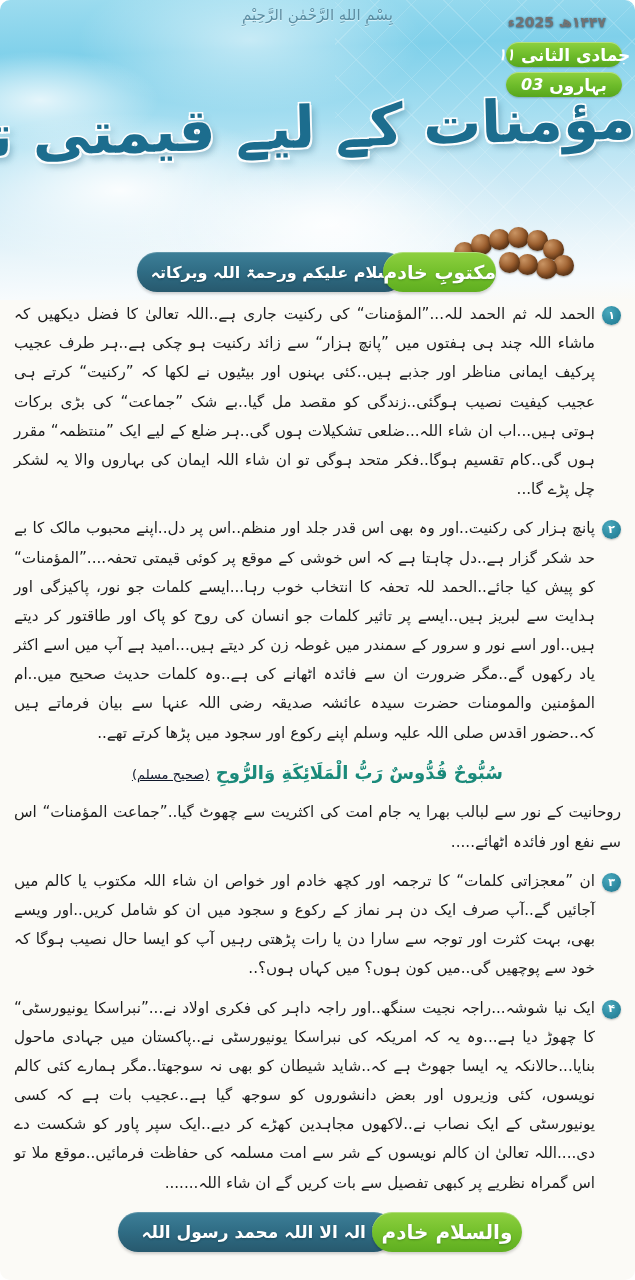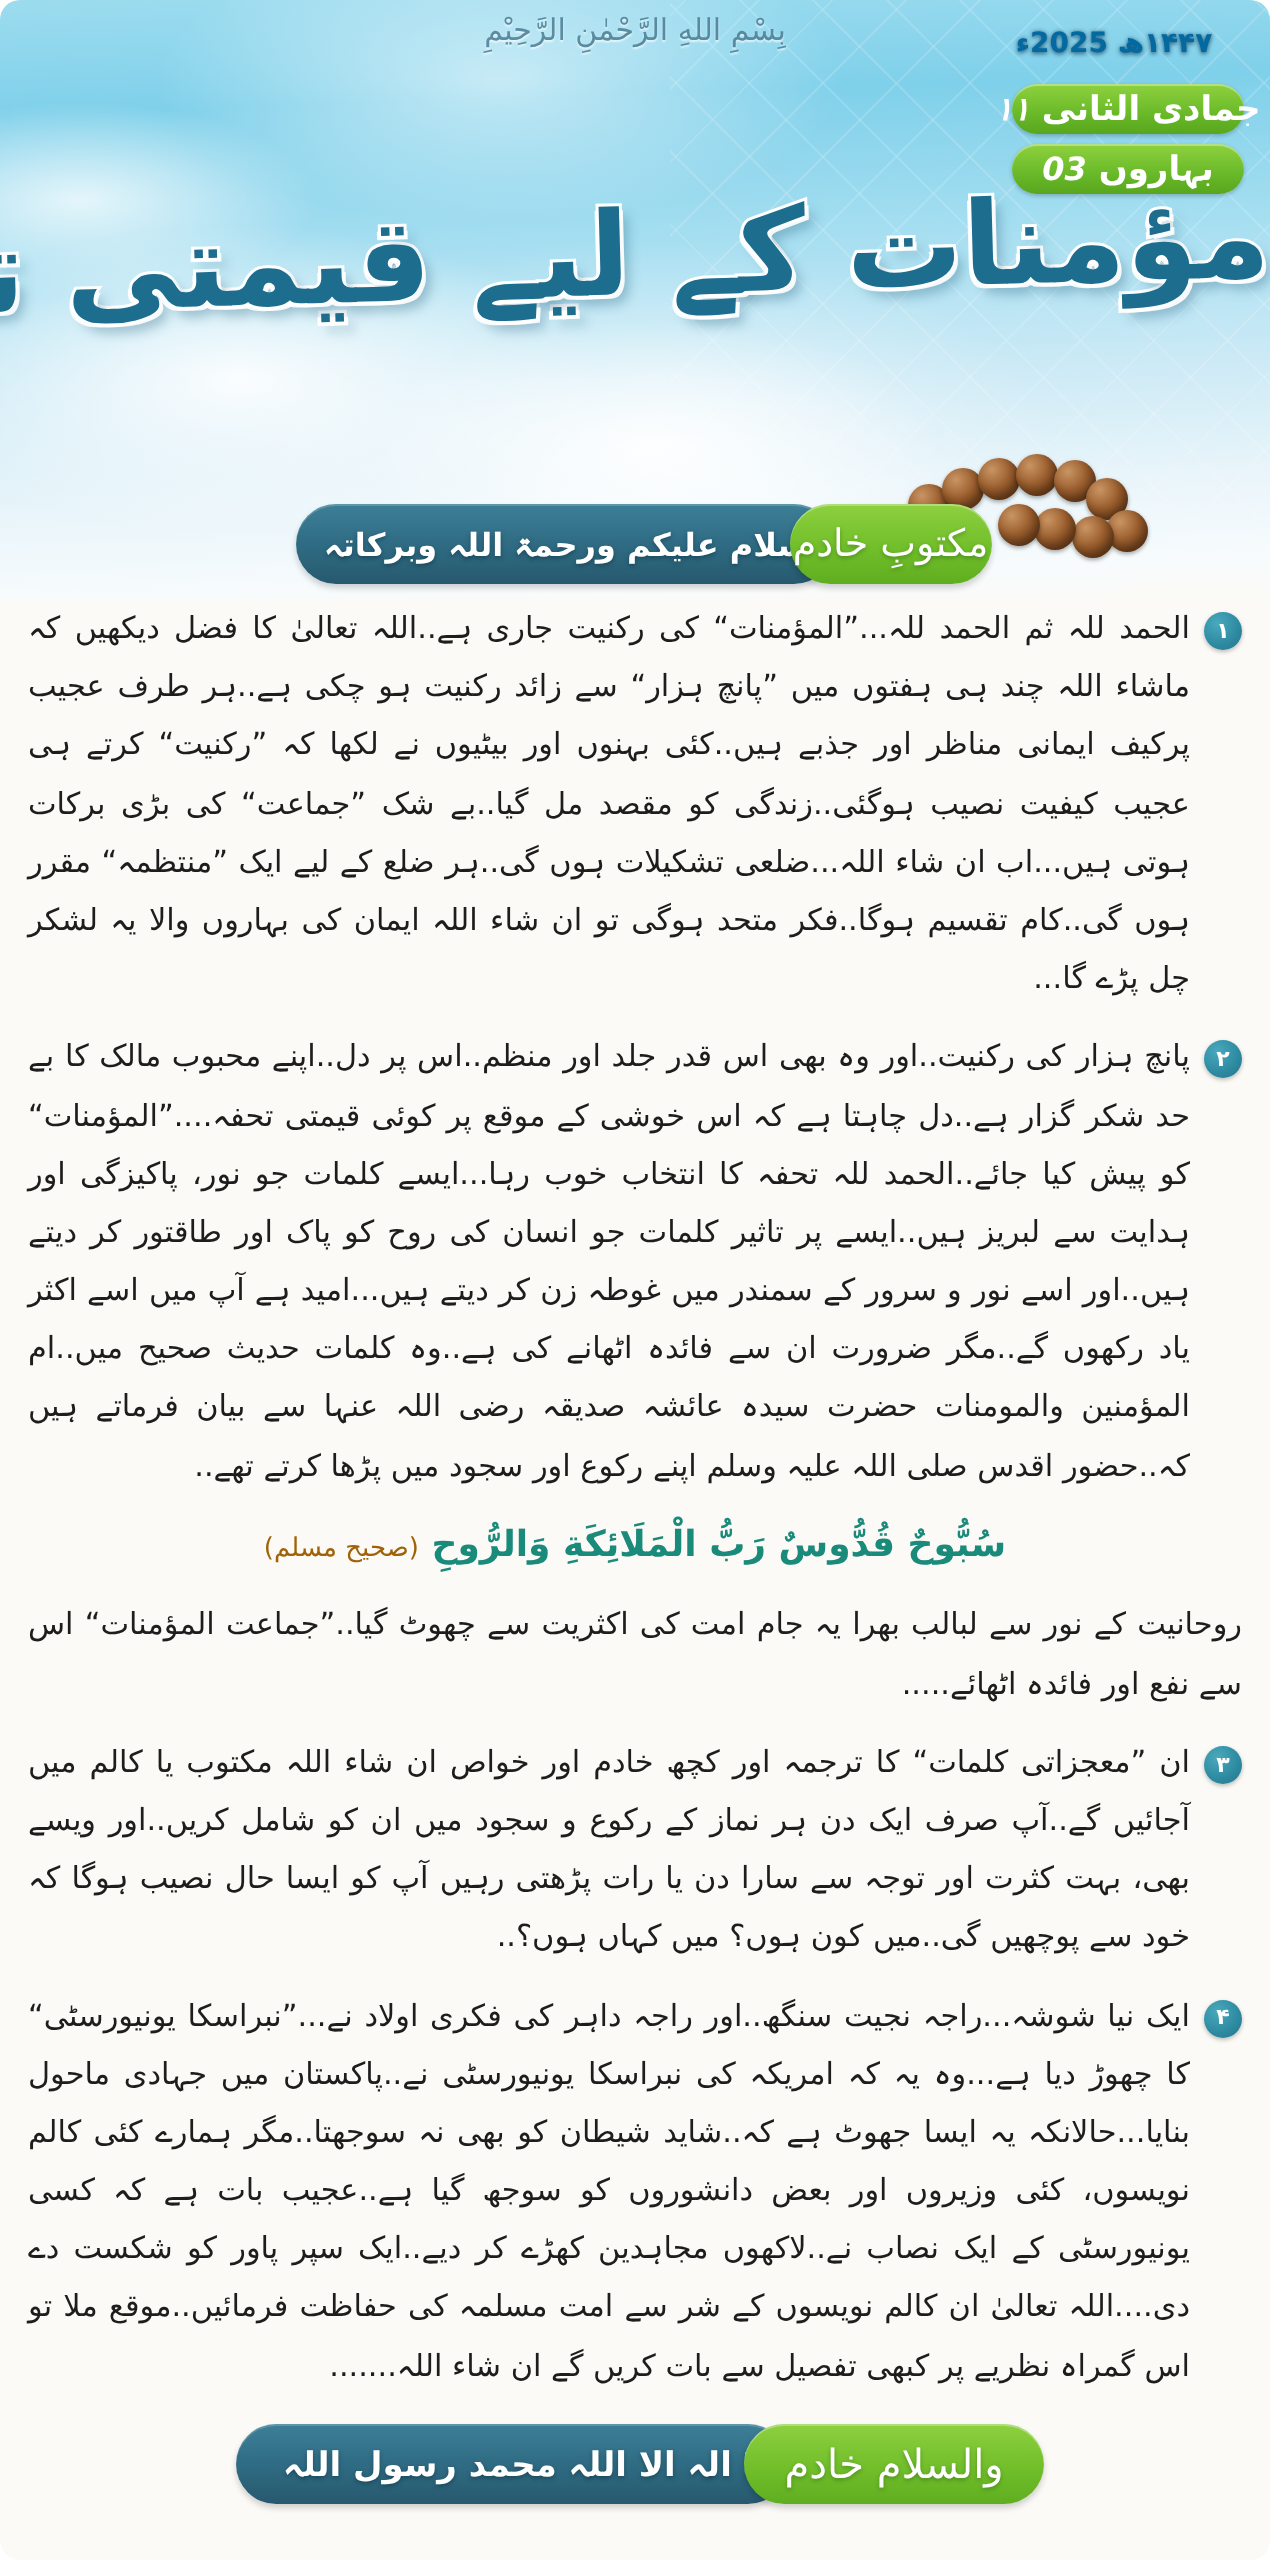--- a/index.html
+++ b/index.html
@@ -71,21 +71,21 @@
   
   .date-year {
     position: absolute;
     top: 14px;
     left: 492px;
     width: 130px;
     text-align: center;
     direction: rtl;
     font-size: 14px;
     font-weight: bold;
-    color: #0369a1;
+    color: #737373;
     text-shadow: 0 1px 2px rgba(30,80,110,0.65), 0 0 2px rgba(20,60,90,0.5);
     white-space: nowrap;
   }
 
   .date-badge {
     position: absolute;
     left: 506px;
     width: 116px;
     height: 25px;
     border-radius: 13px;
@@ -155,21 +155,21 @@
   }
   #ribbon-top { top: 252px; left: 148px; width: 348px; }
   #ribbon-bottom { top: 1212px; left: 118px; width: 404px; }
 
   .ribbon .chip-green {
     width: 138px;
     border-radius: 20px;
     background: linear-gradient(180deg, #8ed040 0%, #74c02c 50%, #5fae20 100%);
     display: flex; align-items: center; justify-content: center;
     color: #ffffff;
-    font-size: 19px; font-weight: normal;
+    font-size: 19px; font-weight: bold;
     direction: rtl;
     box-shadow: 0 2px 3px rgba(0,0,0,0.18), inset 0 1px 0 rgba(255,255,255,0.3);
     position: relative;
     z-index: 3;
     text-shadow: 0 1px 2px rgba(40,90,20,0.45);
     white-space: nowrap;
   }
   .ribbon .chip-teal {
     flex: 1;
     margin-right: -22px;
@@ -230,22 +230,23 @@
     text-align: center;
     direction: rtl;
     font-size: 18px;
     font-weight: bold;
     color: #1a8a7a;
     margin: 6px 0 10px 0;
     line-height: 1.7;
   }
   .hadith .source {
     font-size: 13px;
-    color: #a16207;
+    color: #0f172a;
     font-weight: normal;
+    text-decoration: underline;
   }
 </style>
 </head>
 <body>
 
 <div id="page">
 
   <div class="header">
     <div class="pattern"></div>
     <div class="glow"></div>

